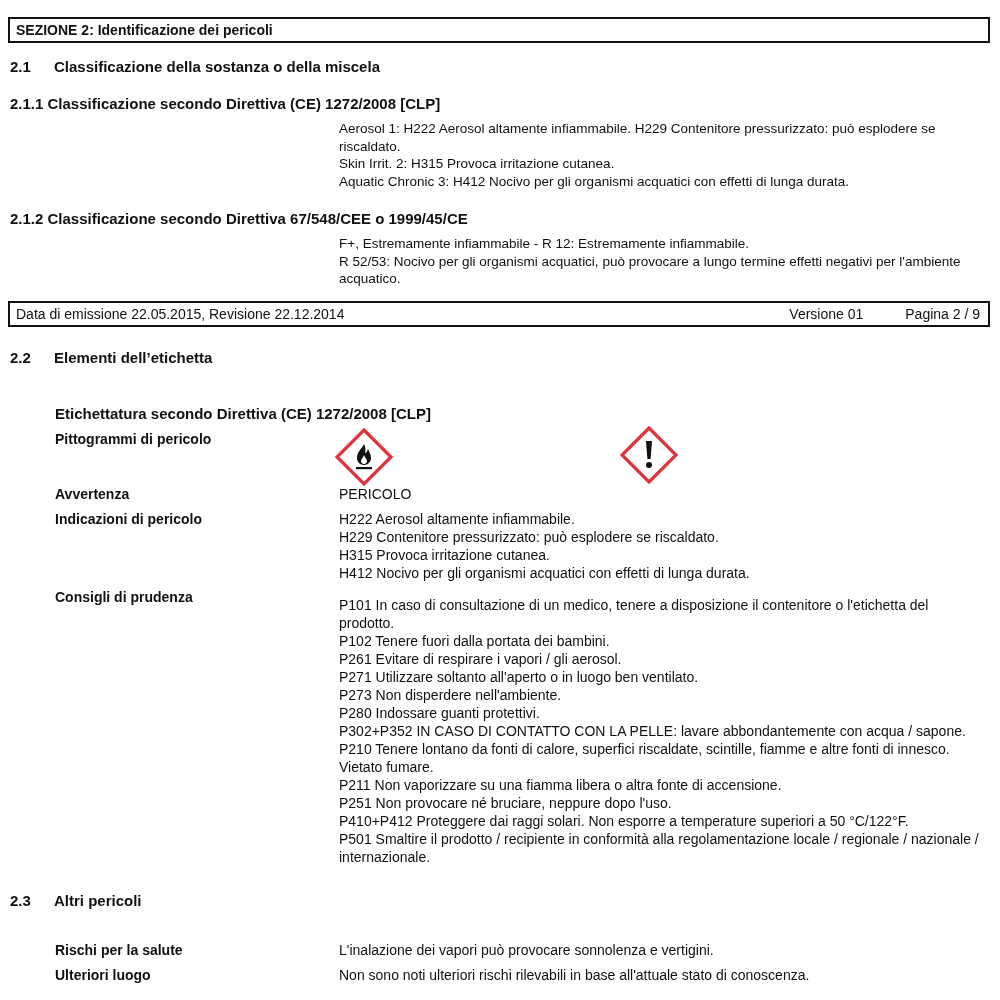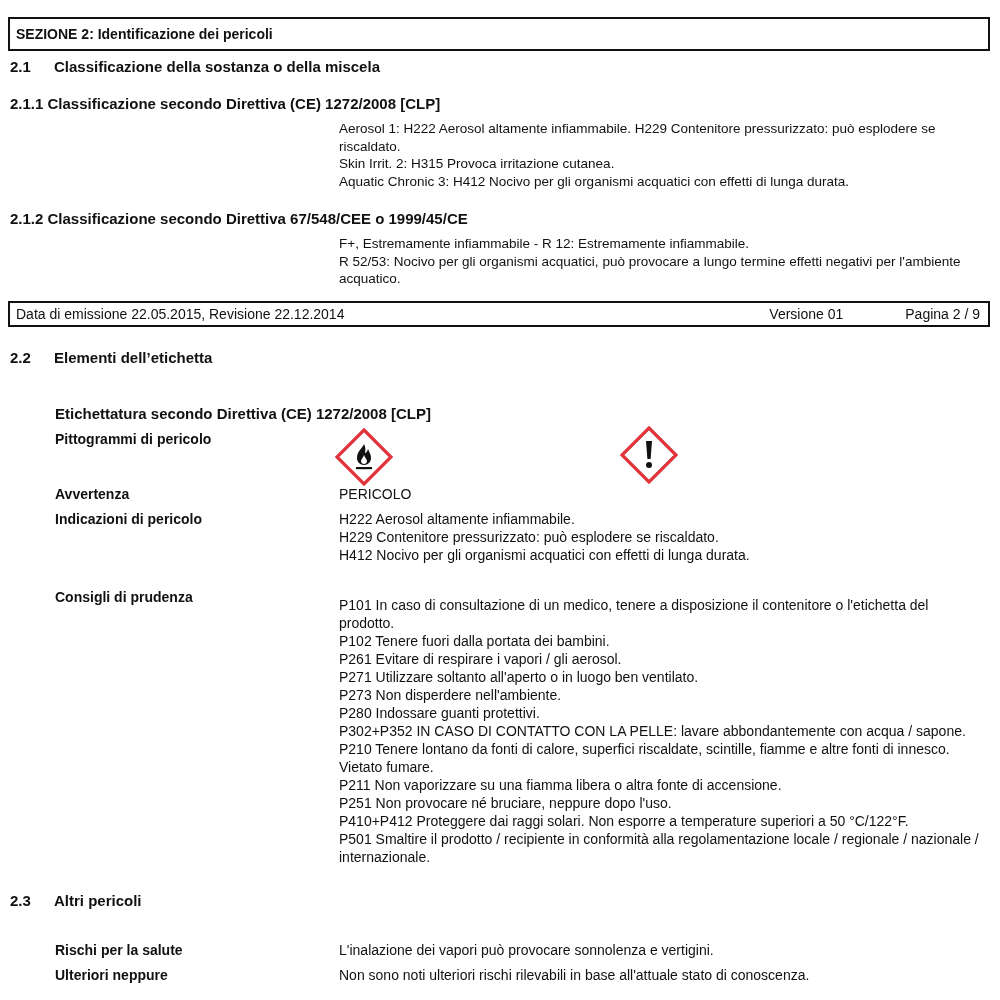--- a/index.html
+++ b/index.html
@@ -1,32 +1,32 @@
 <!DOCTYPE html>
 <html><head>
   <meta charset="utf-8">
   <style>
     html, body { margin: 0; padding: 0; background: #ffffff; }
     body {
       width: 1000px; height: 1000px; position: relative; overflow: hidden;
       font-family: "Liberation Sans", sans-serif; color: #111111;
     }
     .boxbar {
-      position: absolute; left: 8px; width: 982px; height: 34px;
+      position: absolute; left: 8px; width: 982px; height: 26px;
       border: 2px solid #111; box-sizing: border-box;
       font-size: 14px; display: flex; align-items: center; padding: 0 6px;
     }
     .boxbar.bold { font-weight: bold; }
     .h2 { font-size: 15px; font-weight: bold; position: absolute; left: 10px; }
     .h2 .num { display: inline-block; width: 44px; }
     .h3 { font-size: 15px; font-weight: bold; position: absolute; left: 10px; }
     .txt { font-size: 13.5px; line-height: 17.5px; position: absolute; left: 339px; width: 650px; }
     .lbl { font-size: 14px; font-weight: bold; position: absolute; left: 55px; }
     .val { font-size: 14px; position: absolute; left: 339px; width: 650px; line-height: 18px; }
-    .footer-right { margin-left: auto; display: flex; gap: 62px; padding-right: 2px; align-items: center; }
+    .footer-right { margin-left: auto; display: flex; gap: 42px; padding-right: 2px; align-items: center; }
     .picto { position: absolute; width: 58px; height: 58px; }
   </style>
 </head>
 <body>
 
 <div class="boxbar bold" style="top:17px;">
   <span>SEZIONE 2: Identificazione dei pericoli</span>
 </div>
 
 <div class="h2" style="top:58px;">
@@ -75,20 +75,21 @@
   <circle cx="29" cy="39" r="3" fill="#111"></circle>
 </svg>
 
 <div class="lbl" style="top:486px;">Avvertenza</div>
 <div class="val" style="top:485px;">PERICOLO</div>
 
 <div class="lbl" style="top:511px;">Indicazioni di pericolo</div>
 <div class="val" style="top:510px;">
   <div>H222 Aerosol altamente infiammabile.</div>
   <div>H229 Contenitore pressurizzato: può esplodere se riscaldato.</div>
+  <div>H315 Provoca irritazione cutanea.</div>
   <div>H412 Nocivo per gli organismi acquatici con effetti di lunga durata.</div>
 </div>
 
 <div class="lbl" style="top:589px;">Consigli di prudenza</div>
 <div class="val" style="top:588px; width:640px;margin-top:8px;">
   <div>P101 In caso di consultazione di un medico, tenere a disposizione il contenitore o l'etichetta del prodotto.</div>
   <div>P102 Tenere fuori dalla portata dei bambini.</div>
   <div>P261 Evitare di respirare i vapori / gli aerosol.</div>
   <div>P271 Utilizzare soltanto all'aperto o in luogo ben ventilato.</div>
   <div>P273 Non disperdere nell'ambiente.</div>
@@ -101,14 +102,14 @@
   <div>P501 Smaltire il prodotto / recipiente in conformità alla regolamentazione locale / regionale / nazionale / internazionale.</div>
 </div>
 
 <div class="h2" style="top:892px;">
   <span class="num">2.3</span><span>Altri pericoli</span>
 </div>
 
 <div class="lbl" style="top:942px;">Rischi per la salute</div>
 <div class="val" style="top:941px;">L'inalazione dei vapori può provocare sonnolenza e vertigini.</div>
 
-<div class="lbl" style="top:967px;">Ulteriori neppure</div>
+<div class="lbl" style="top:967px;">Ulteriori luogo</div>
 <div class="val" style="top:966px;">Non sono noti ulteriori rischi rilevabili in base all'attuale stato di conoscenza.</div>
 
 </body></html>

